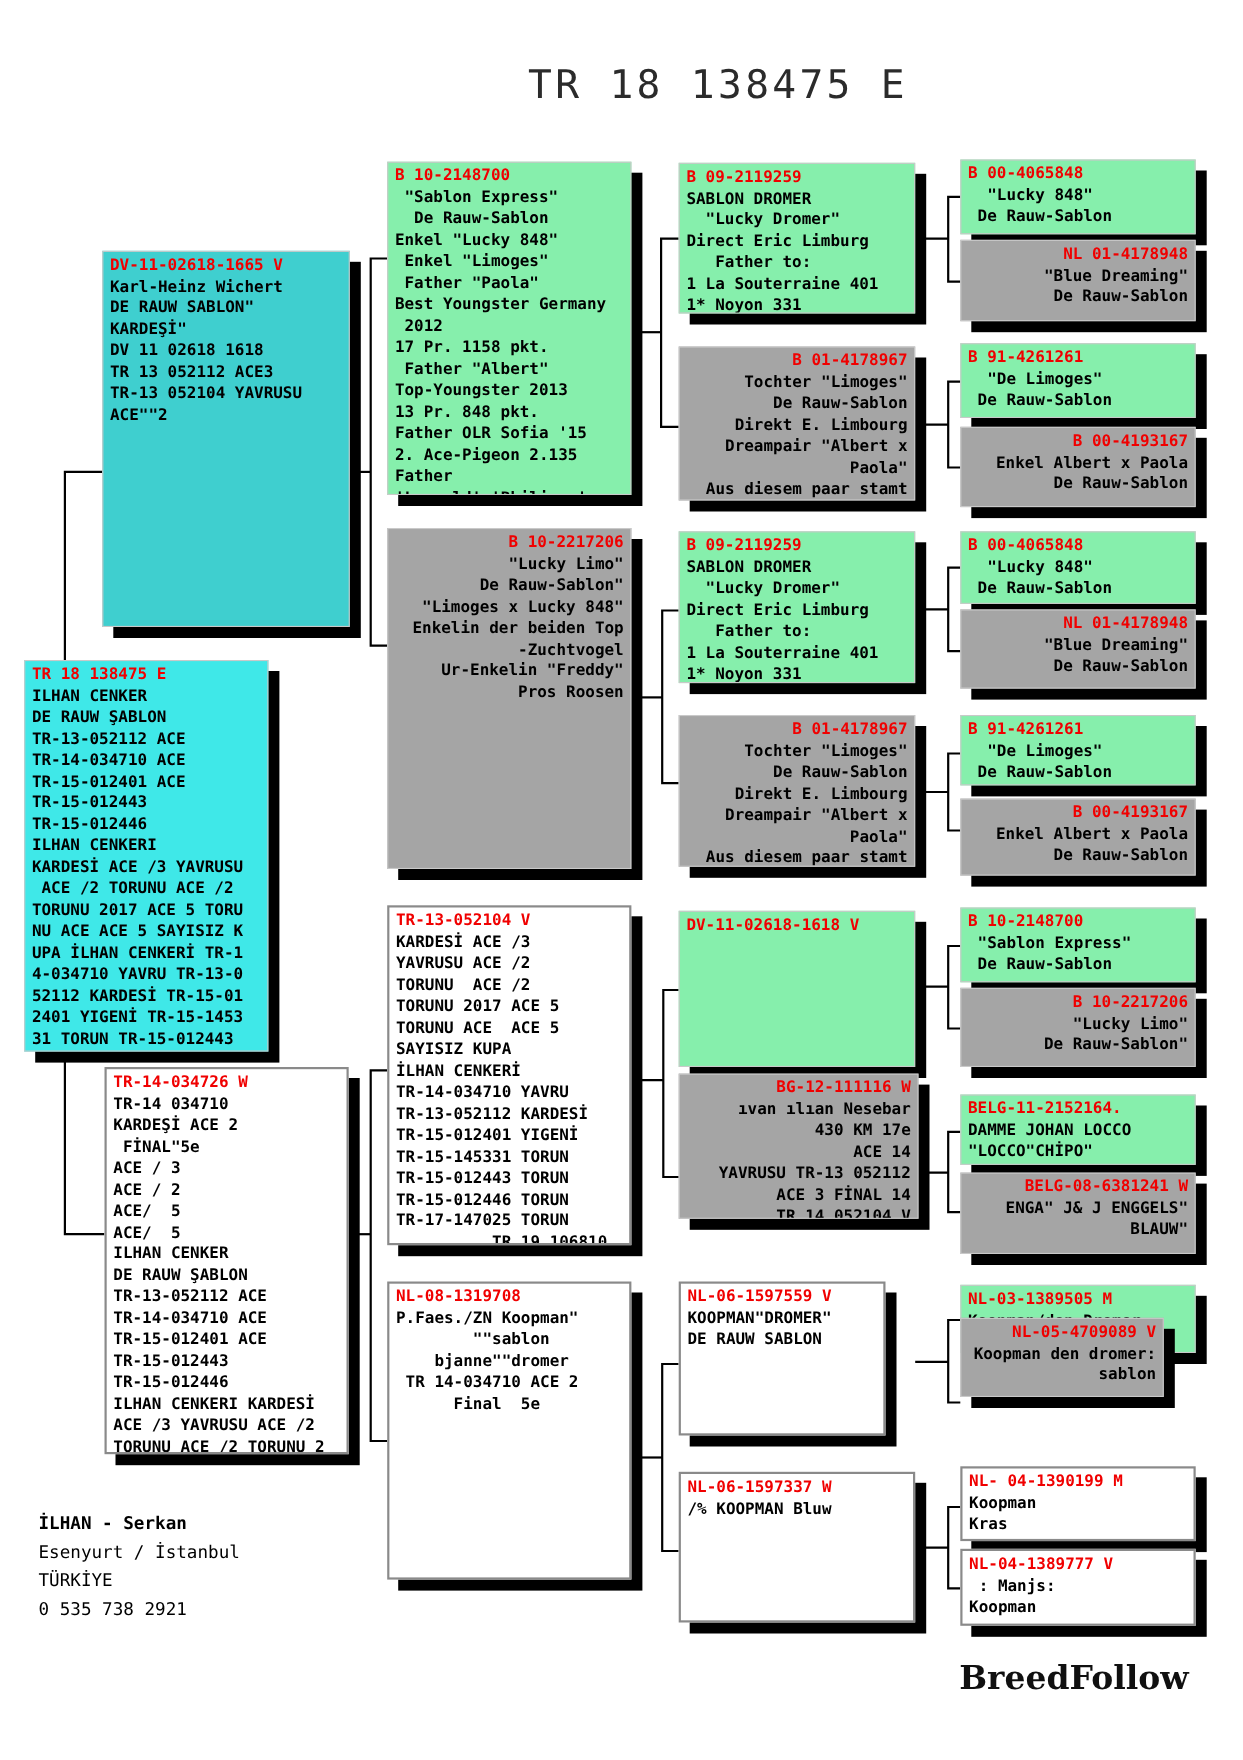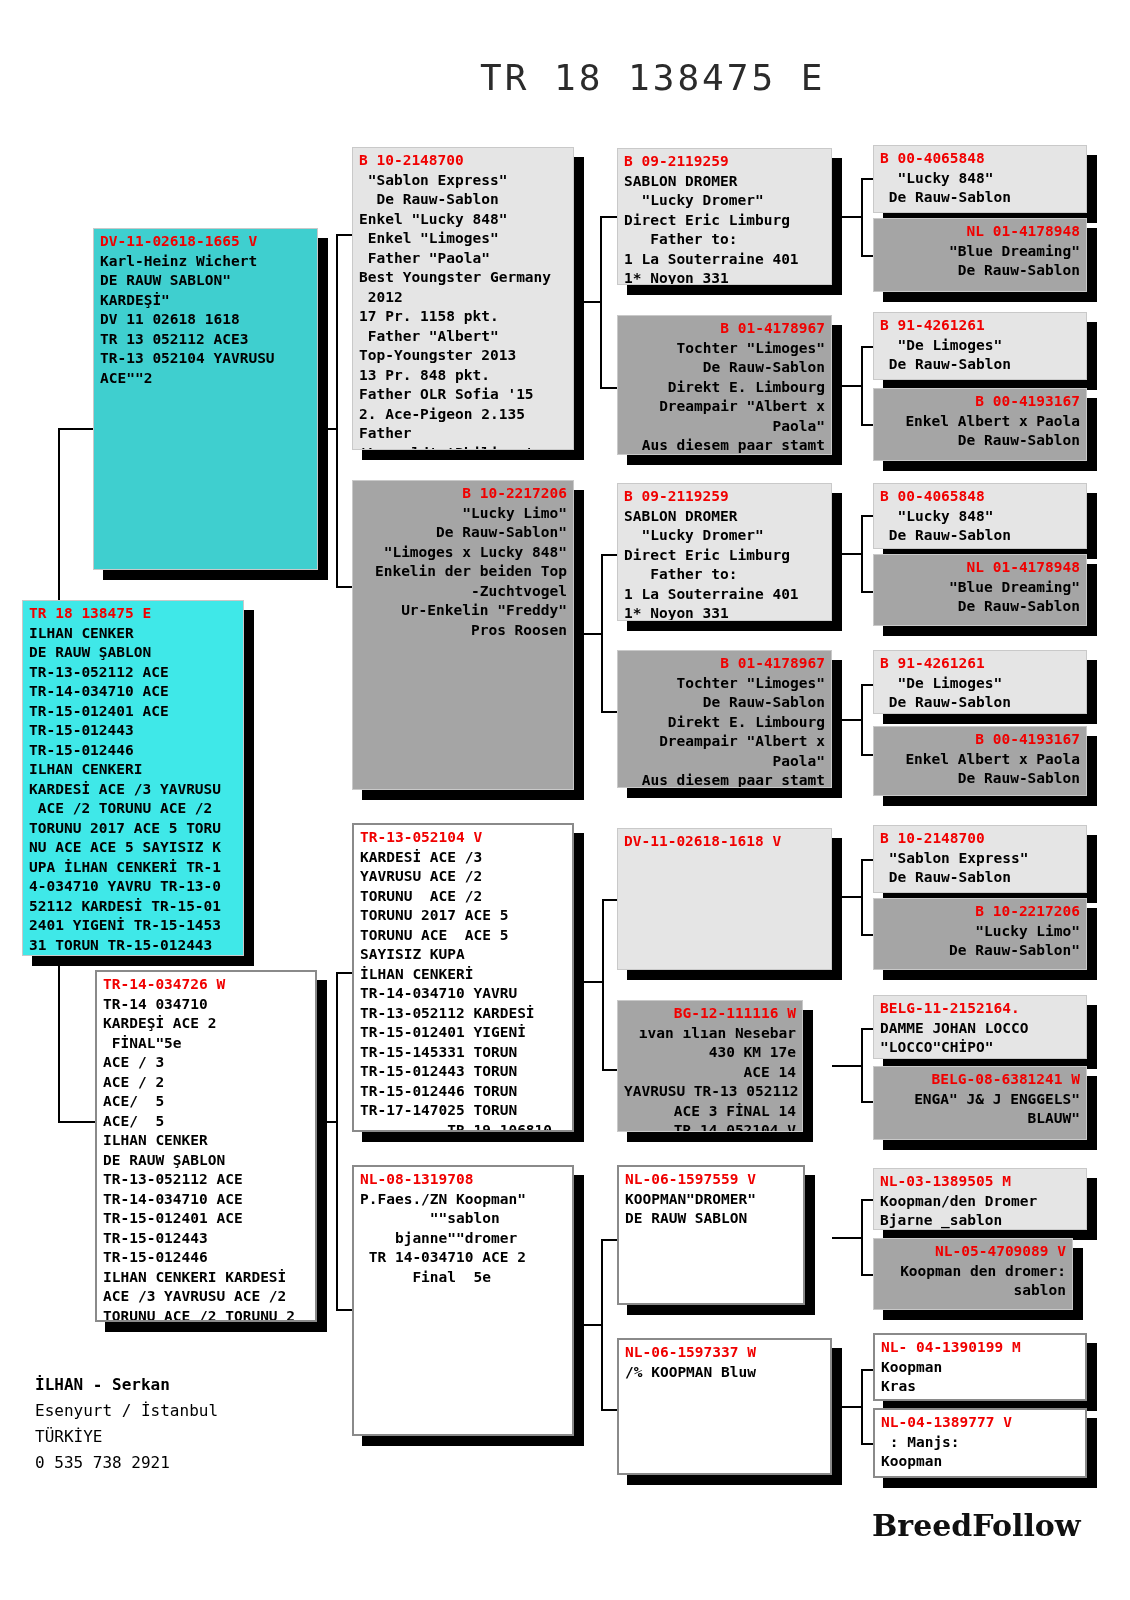--- a/index.html
+++ b/index.html
@@ -3,21 +3,21 @@
 <meta charset="utf-8">
 <style>
   html,body{margin:0;padding:0;background:#ffffff;}
   .stage{position:relative;width:1130px;height:1600px;background:#fff;overflow:hidden;
          font-family:"DejaVu Sans Mono",monospace;}
   .title{position:absolute;left:480px;top:58px;font:normal 36px/40px "DejaVu Sans Mono",monospace;
          letter-spacing:3px;color:#2b2b2b;}
   .connectors{position:absolute;left:0;top:0;z-index:0;}
   .pbox{position:absolute;z-index:1;box-shadow:10px 10px 0 #000;padding:3px 6px;overflow:hidden;
         font:bold 14.5px/19.5px "DejaVu Sans Mono",monospace;box-sizing:border-box;}
-  .orange{background:#e5e5e5;border:1px solid #c9c9c9;}
+  .orange{background:#86efac;border:1px solid #c9c9c9;}
   .gray{background:#A5A5A5;border:1px solid #c9c9c9;text-align:right;}
   .cyan{background:#3FE8E8;border:1px solid #c9c9c9;}
   .cyan-dark{background:#3FCFCF;border:1px solid #c9c9c9;}
   .white{background:#ffffff;border:2px solid #8a8a8a;}
   .ring{color:#F00000;white-space:pre;}
   .btext{white-space:pre;color:#000;}
   .owner{position:absolute;left:35px;top:1372px;font:normal 16px/26px "DejaVu Sans Mono",monospace;color:#000;}
   .owner .oname{font-weight:bold;}
   .brand{position:absolute;left:872px;top:1508px;font:600 30px/36px "DejaVu Serif",serif;color:#101010;}
 </style>
@@ -210,21 +210,21 @@
 Direkt E. Limbourg
 Dreampair "Albert x
 Paola"
 Aus diesem paar stamt</div>
   </div>
 
   <div class="pbox orange" style="left:617px;top:828px;width:215px;height:142px">
     <div class="ring">DV-11-02618-1618 V</div>
   </div>
 
-  <div class="pbox gray" style="left:617px;top:1000px;width:186px;height:132px">
+  <div class="pbox gray" style="left:617px;top:976px;width:218px;height:132px">
     <div class="ring">BG-12-111116 W</div>
     <div class="btext">ıvan ılıan Nesebar
 430 KM 17e
 ACE 14
 YAVRUSU TR-13 052112
 ACE 3 FİNAL 14
 TR 14 052104 V</div>
   </div>
 
   <div class="pbox white" style="left:617px;top:1165px;width:188px;height:140px">
@@ -309,21 +309,21 @@
     <div class="btext">ENGA" J&amp; J ENGGELS"
 BLAUW"</div>
   </div>
 
   <div class="pbox orange" style="left:873px;top:1168px;width:214px;height:62px">
     <div class="ring">NL-03-1389505 M</div>
     <div class="btext">Koopman/den Dromer
 Bjarne _sablon</div>
   </div>
 
-  <div class="pbox gray" style="left:873px;top:1238px;width:200px;height:72px">
+  <div class="pbox gray" style="left:873px;top:1198px;width:185px;height:72px">
     <div class="ring">NL-05-4709089 V</div>
     <div class="btext">Koopman den dromer:
 sablon</div>
   </div>
 
   <div class="pbox white" style="left:873px;top:1333px;width:214px;height:68px">
     <div class="ring">NL- 04-1390199 M</div>
     <div class="btext">Koopman
 Kras</div>
   </div>

